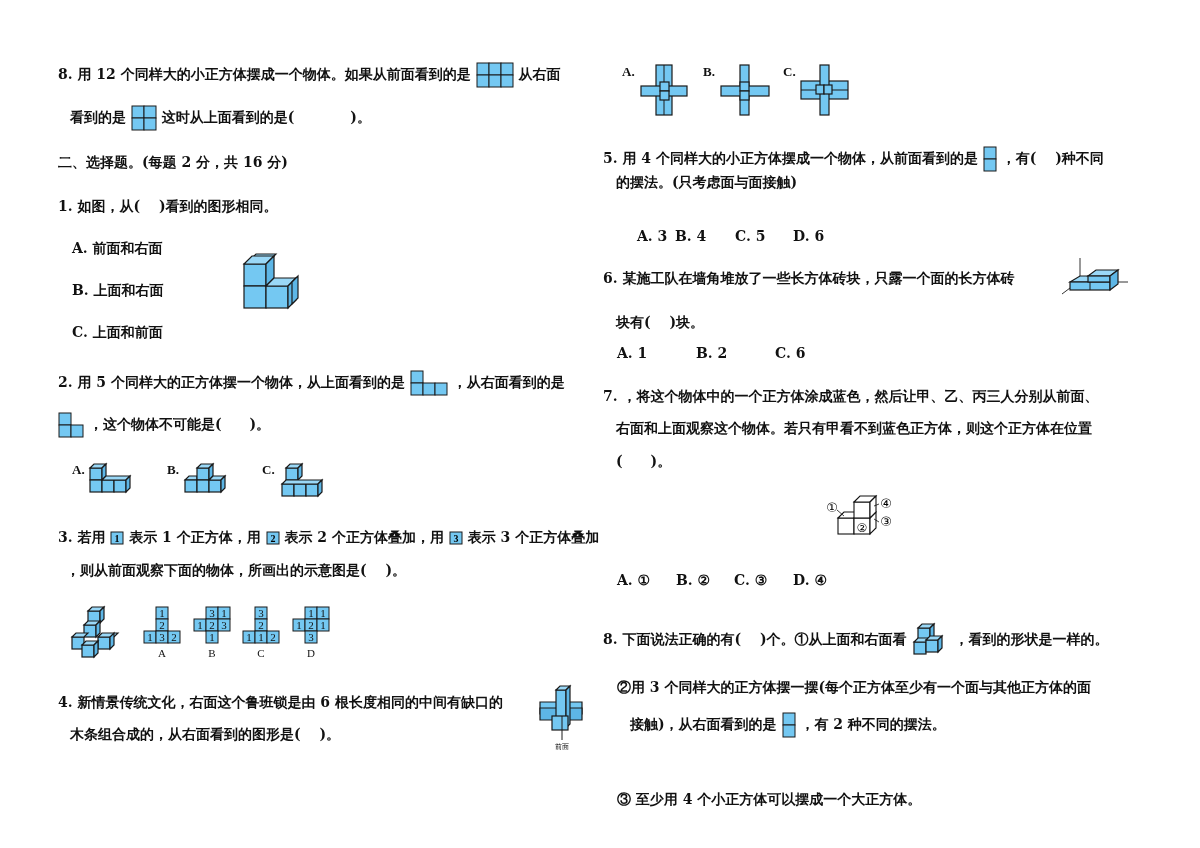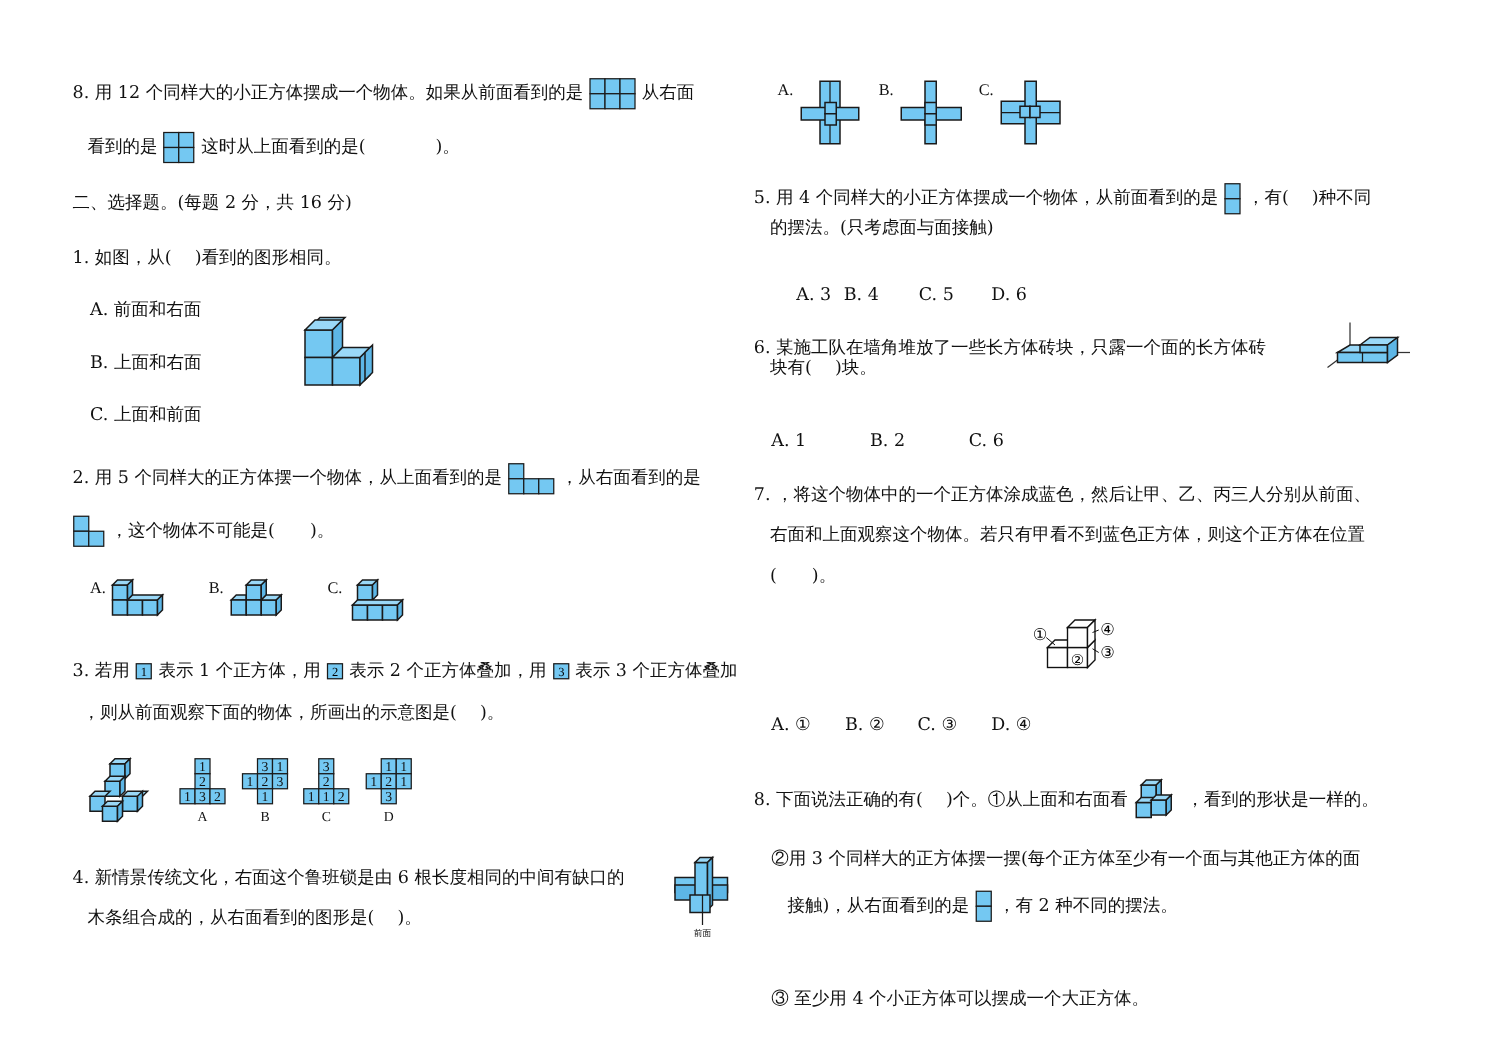--- a/index.html
+++ b/index.html
@@ -1,18 +1,18 @@
 <!DOCTYPE html>
 <html><head>
 <meta charset="utf-8">
 <style>
   html, body { margin:0; padding:0; background:#ffffff; }
   body { width:1200px; height:848px; position:relative; overflow:hidden;
          font-family:"DejaVu Serif","Liberation Serif",serif; color:#111; font-size:14px; }
-  .abs { position:absolute; white-space:nowrap; line-height:20px; }
+  .abs { position:absolute; white-space:nowrap; line-height:20px;font-weight:bold; }
   .fig { position:absolute; }
   svg { display:block; overflow:visible; }
   .inl { display:inline-block; vertical-align:middle; }
   .cube-face { fill:#74c8f2; stroke:#1a1a1a; stroke-width:1.2; }
   .cube-top { fill:#9ad8f7; stroke:#1a1a1a; stroke-width:1.2; }
   .cube-side { fill:#5db6e6; stroke:#1a1a1a; stroke-width:1.2; }
   .grid-cell { fill:#74c8f2; stroke:#1a1a1a; stroke-width:1; }
   .lbl { font-family:"Liberation Serif",serif; font-size:13px; }
   .numcell text { font-family:"Liberation Serif",serif; font-size:11px; fill:#111; }
   .plain { fill:#fff; stroke:#111; stroke-width:1.1; }
@@ -296,21 +296,21 @@
   </span>
   <span>，有(　 )种不同</span>
 </div>
 <div class="abs" style="left:616px;top:172px;">的摆法。(只考虑面与面接触)</div>
 <div class="abs" style="left:617px;top:226px;margin-left:20px;">A.  3</div>
 <div class="abs" style="left:675px;top:226px;">B. 4</div>
 <div class="abs" style="left:735px;top:226px;">C. 5</div>
 <div class="abs" style="left:793px;top:226px;">D.  6</div>
 
 <div class="abs" style="left:603px;top:268px;">6. 某施工队在墙角堆放了一些长方体砖块，只露一个面的长方体砖</div>
-<div class="abs" style="left:616px;top:284px;text-align:right;">块有(　 )块。</div>
+<div class="abs" style="left:616px;top:312px;text-align:right;">块有(　 )块。</div>
 <div class="fig" style="left:1062px;top:258px;">
   <svg width="68" height="40" viewBox="0 0 68 40">
     <line x1="18" y1="0" x2="18" y2="22" stroke="#333" stroke-width="1"></line>
     <line x1="48" y1="24" x2="66" y2="24" stroke="#333" stroke-width="1"></line>
     <line x1="0" y1="36" x2="8" y2="30" stroke="#333" stroke-width="1"></line>
     <polygon class="cube-top" points="8,24 18,18 36,18 26,24"></polygon>
     <polygon class="cube-top" points="26,18 34,12 56,12 48,18"></polygon>
     <rect class="cube-face" x="8" y="24" width="40" height="8"></rect>
     <line x1="28" y1="18" x2="28" y2="32" stroke="#1a1a1a" stroke-width="1"></line>
     <rect class="cube-face" x="26" y="18" width="22" height="6"></rect>

